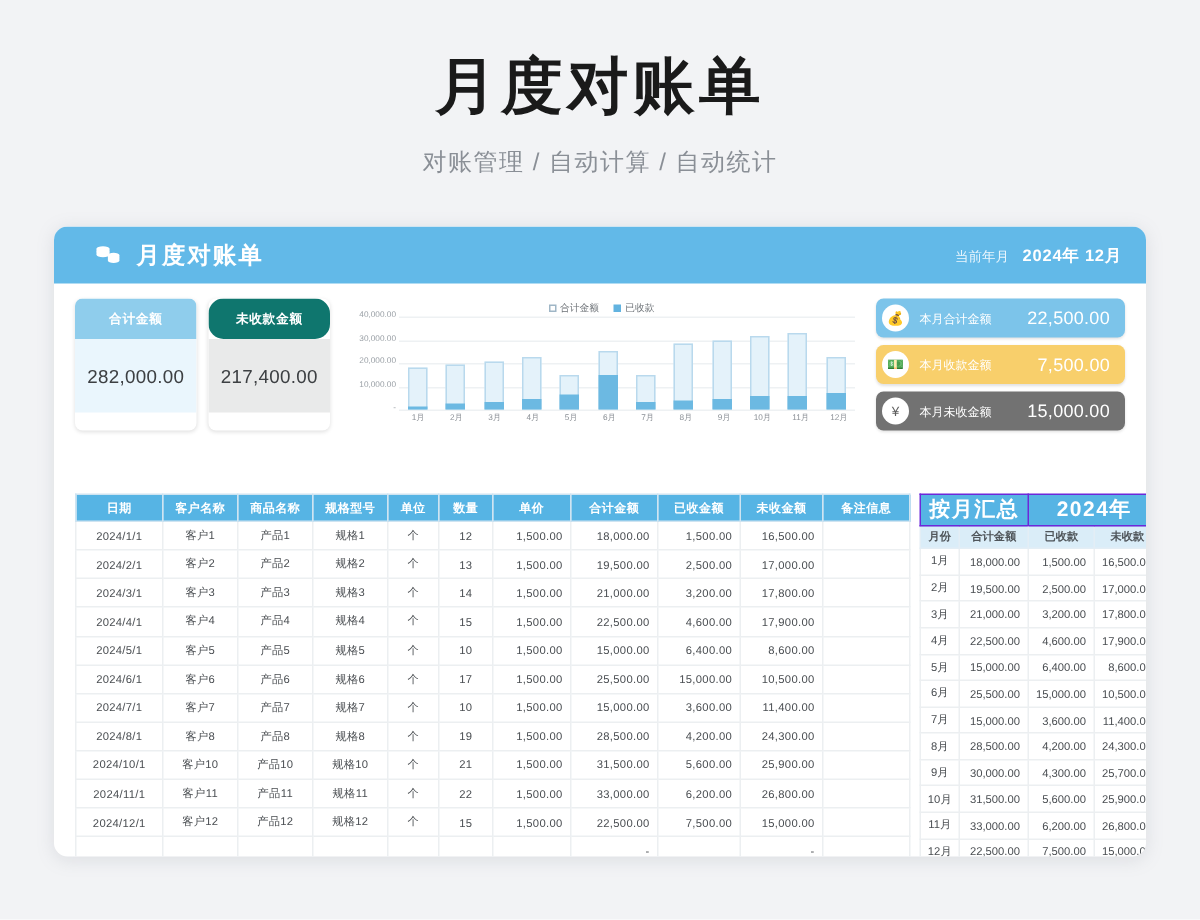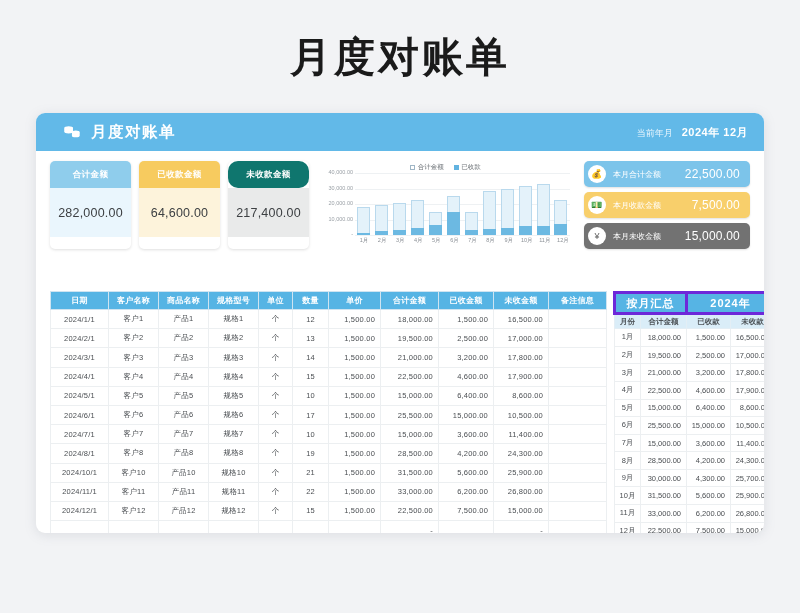--- a/index.html
+++ b/index.html
@@ -133,38 +133,39 @@
   }
   .main-tbl td {
     height:17.6px; font-size:7.5px; color:#4a4e52;
     border:1px solid #eceff1; text-align:center; letter-spacing:.2px;
   }
   .main-tbl td.num { text-align:right; padding-right:5px; }
   .main-tbl tr.empty td { height:17.6px; }
 
   .sum-tbl { width:160px; table-layout:fixed; }
   .sum-head th {
-    background:#56b4e4; color:#fff; height:21px; font-size:11px;
-    font-weight:bold; border:3px solid #6d28d9; letter-spacing:1px;
+    background:#56b4e4; color:#fff; height:21px; font-size:14px;
+    font-weight:bold; border:1px solid #6d28d9; letter-spacing:1px;
   }
   .sum-tbl th.sub {
     background:#daedf8; color:#4f555a; font-size:7.5px; height:15px;
     font-weight:bold; border:1px solid #e3eef5;
   }
   .sum-tbl td {
     height:17.6px; font-size:7.5px; color:#4a4e52;
     border:1px solid #eceff1; text-align:right; padding-right:5px;
   }
   .sum-tbl td.m { text-align:center; padding-right:0; }
 </style>
 </head>
 <body>
 
 <div class="page-head">
   <div class="page-title">月度对账单</div>
+  <div class="page-sub">对账管理 / 自动计算 / 自动统计</div>
 </div>
 
 <div class="sheet">
 
   <div class="sheet-head">
     <div class="sheet-head-left">
       <span>
         <svg class="coins-icon" viewBox="0 0 24 24">
           <g fill="#ffffff">
             <ellipse cx="8" cy="7" rx="5.2" ry="2"></ellipse>
@@ -187,24 +188,20 @@
       <span class="cur-value">2024年 12月</span>
     </div>
   </div>
 
   <div class="top-area">
 
     <div class="kpis">
       <div class="kpi blue">
         <div class="kpi-top">合计金额</div>
         <div class="kpi-bot">282,000.00</div>
-      </div>
-      <div class="kpi amber">
-        <div class="kpi-top">已收款金额</div>
-        <div class="kpi-bot">64,600.00</div>
       </div>
       <div class="kpi gray">
         <div class="kpi-top">未收款金额</div>
         <div class="kpi-bot">217,400.00</div>
       </div>
     </div>
 
     <div class="chart-box">
       <div class="legend">
         <span>

